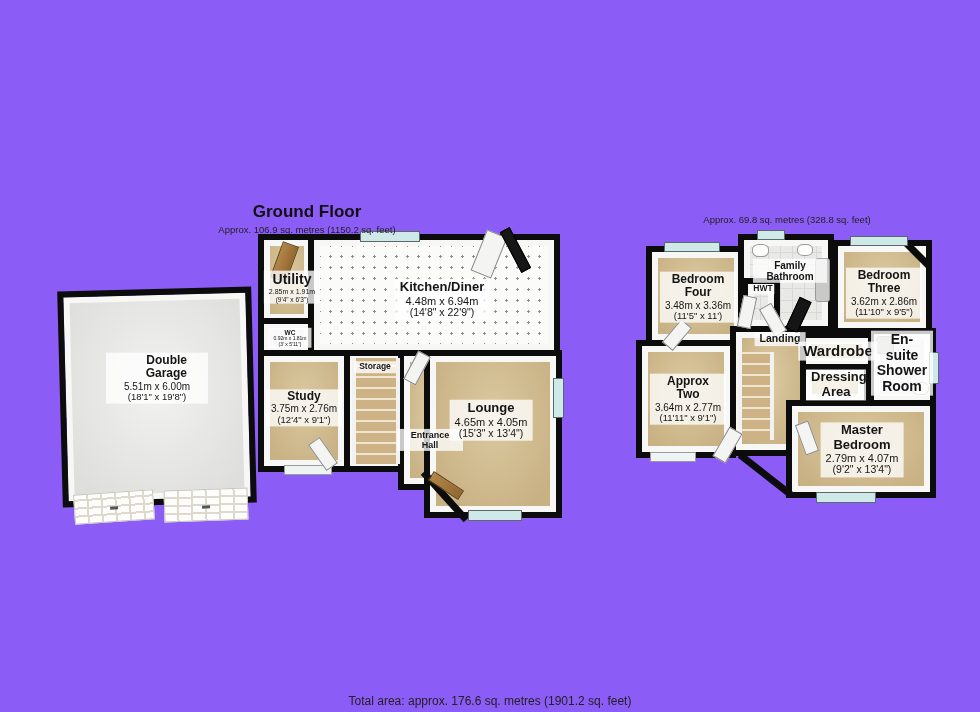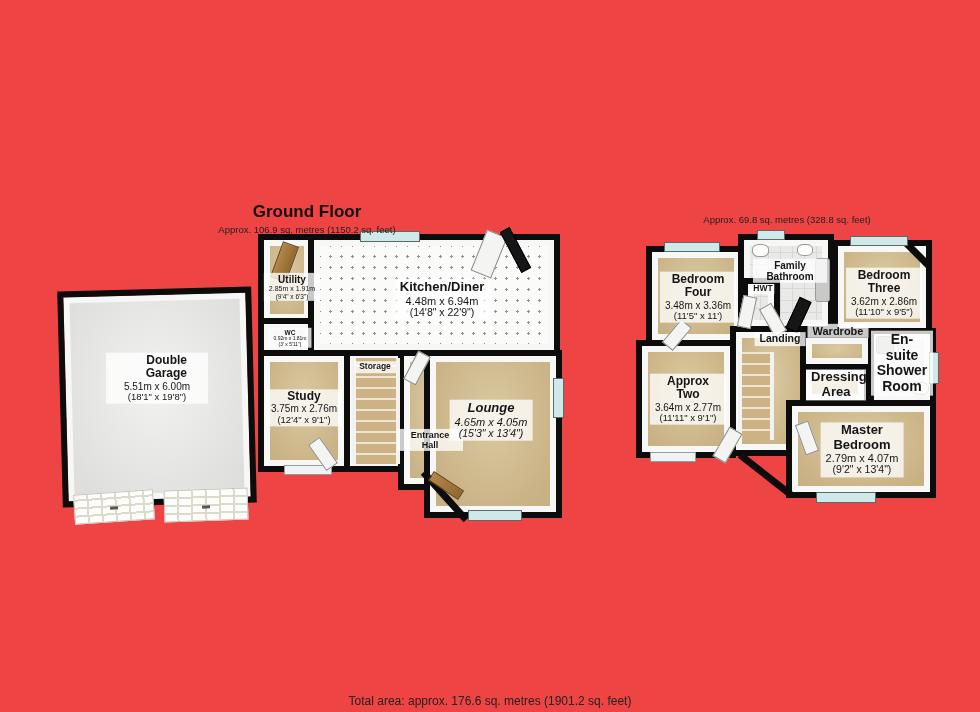--- a/index.html
+++ b/index.html
@@ -1,16 +1,16 @@
 <!DOCTYPE html>
 <html><head>
 <meta charset="utf-8">
 <style>
   html,body{margin:0;padding:0;background:#ffffff;}
-  #canvas{position:relative;width:980px;height:712px;background:#ef4444;
+  #canvas{position:relative;width:980px;height:712px;background:#8b5cf6;
           font-family:"Liberation Sans", sans-serif;color:#111;overflow:hidden;}
 
   
   .room{position:absolute;border:6px solid #0c0c0c;box-sizing:border-box;
         box-shadow:inset 0 0 0 6px #f7f7f5;}
   .tan{background:radial-gradient(ellipse at 50% 40%, #dbc9a1 0%, #c8b183 80%);}
   .tile{background-color:#e9e9e7;
         background-image:linear-gradient(#d8d8d6 1px, transparent 1px),
                          linear-gradient(90deg,#d8d8d6 1px, transparent 1px);
         background-size:12px 12px;}
@@ -38,21 +38,21 @@
 
   
   .rlabel{position:absolute;transform:translate(-50%,-50%);z-index:30;
           background:rgba(255,255,255,0.78);padding:1px 5px;text-align:center;
           color:#151515;line-height:1.12;white-space:nowrap;}
   .rlabel .name{display:block;font-weight:bold;}
   .rlabel .metric,.rlabel .imperial{display:block;}
   .rlabel.wrap .name{white-space:normal;}
   .lab-big .name{font-size:13px;} .lab-big .metric{font-size:11px;} .lab-big .imperial{font-size:10.5px;}
   .lab-med .name{font-size:12px;} .lab-med .metric{font-size:10px;} .lab-med .imperial{font-size:9.5px;}
-  .lab-sm  .name{font-size:10px;}  .lab-sm  .metric{font-size:7px;}  .lab-sm .imperial{font-size:6.5px;}
+  .lab-sm  .name{font-size:14px;}  .lab-sm  .metric{font-size:7px;}  .lab-sm .imperial{font-size:6.5px;}
   .lab-tiny .name{font-size:6.5px;} .lab-tiny .metric{font-size:5px;} .lab-tiny .imperial{font-size:5px;}
   .lab-plain{font-weight:bold;}
 
   .floor-title{position:absolute;transform:translateX(-50%);text-align:center;z-index:40;}
   .floor-title .t{font-size:17px;font-weight:bold;color:#111;}
   .floor-title .s{font-size:9.5px;color:#222;margin-top:2px;}
   #footer-area{position:absolute;left:490px;top:694px;transform:translateX(-50%);
                font-size:12px;color:#222;white-space:nowrap;z-index:40;}
 
   .fixture{position:absolute;z-index:15;background:#fdfdfb;border:1px solid #9a9a9a;border-radius:40%;}
@@ -120,21 +120,21 @@
     <span>Storage</span>
   </div>
   <div class="rlabel lab-med" style="left:304px;top:408px;">
     <span class="name">Study</span>
     <span class="metric">3.75m x 2.76m</span>
     <span class="imperial">(12'4" x 9'1")</span>
   </div>
   <div class="rlabel lab-plain wrap" style="left:430px;top:440px;font-size:9px;width:56px;white-space:normal;">
     <span>Entrance Hall</span>
   </div>
-  <div class="rlabel lab-big" style="left:491px;top:420px;font-style:italic;">
+  <div class="rlabel lab-big" style="left:491px;top:420px;">
     <span class="name">Lounge</span>
     <span class="metric">4.65m x 4.05m</span>
     <span class="imperial">(15'3" x 13'4")</span>
   </div>
 
   <div class="floor-title" style="left:787px;top:212px;">
     <div class="s">Approx. 69.8 sq. metres (328.8 sq. feet)</div>
   </div>
 
   <div class="room tan" style="left:646px;top:246px;width:100px;height:100px;"></div>
@@ -181,21 +181,21 @@
     <span>HWT</span>
   </div>
   <div class="rlabel lab-med wrap" style="left:884px;top:293px;">
     <span class="name" style="width:66px;margin:0 auto;">Bedroom Three</span>
     <span class="metric">3.62m x 2.86m</span>
     <span class="imperial">(11'10" x 9'5")</span>
   </div>
   <div class="rlabel lab-plain" style="left:780px;top:339px;font-size:10.5px;">
     <span>Landing</span>
   </div>
-  <div class="rlabel lab-plain" style="left:838px;top:331px;font-size:11px;">
+  <div class="rlabel lab-plain" style="left:838px;top:351px;font-size:15px;">
     <span>Wardrobe</span>
   </div>
   <div class="rlabel lab-plain wrap" style="left:902px;top:363px;font-size:14px;width:52px;white-space:normal;">
     <span>En-suite Shower Room</span>
   </div>
   <div class="rlabel lab-plain wrap" style="left:836px;top:385px;font-size:13px;width:50px;white-space:normal;">
     <span>Dressing Area</span>
   </div>
   <div class="rlabel lab-med wrap" style="left:688px;top:399px;">
     <span class="name" style="width:66px;margin:0 auto;">Approx Two</span>

